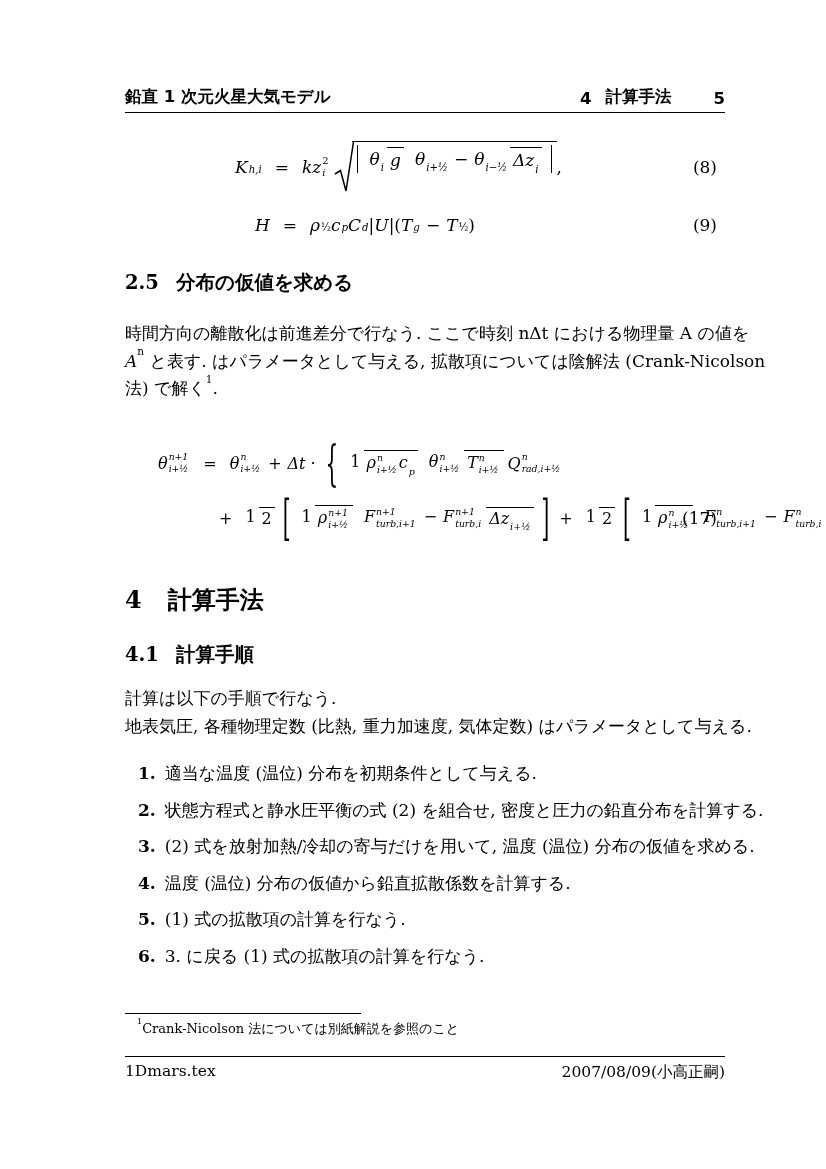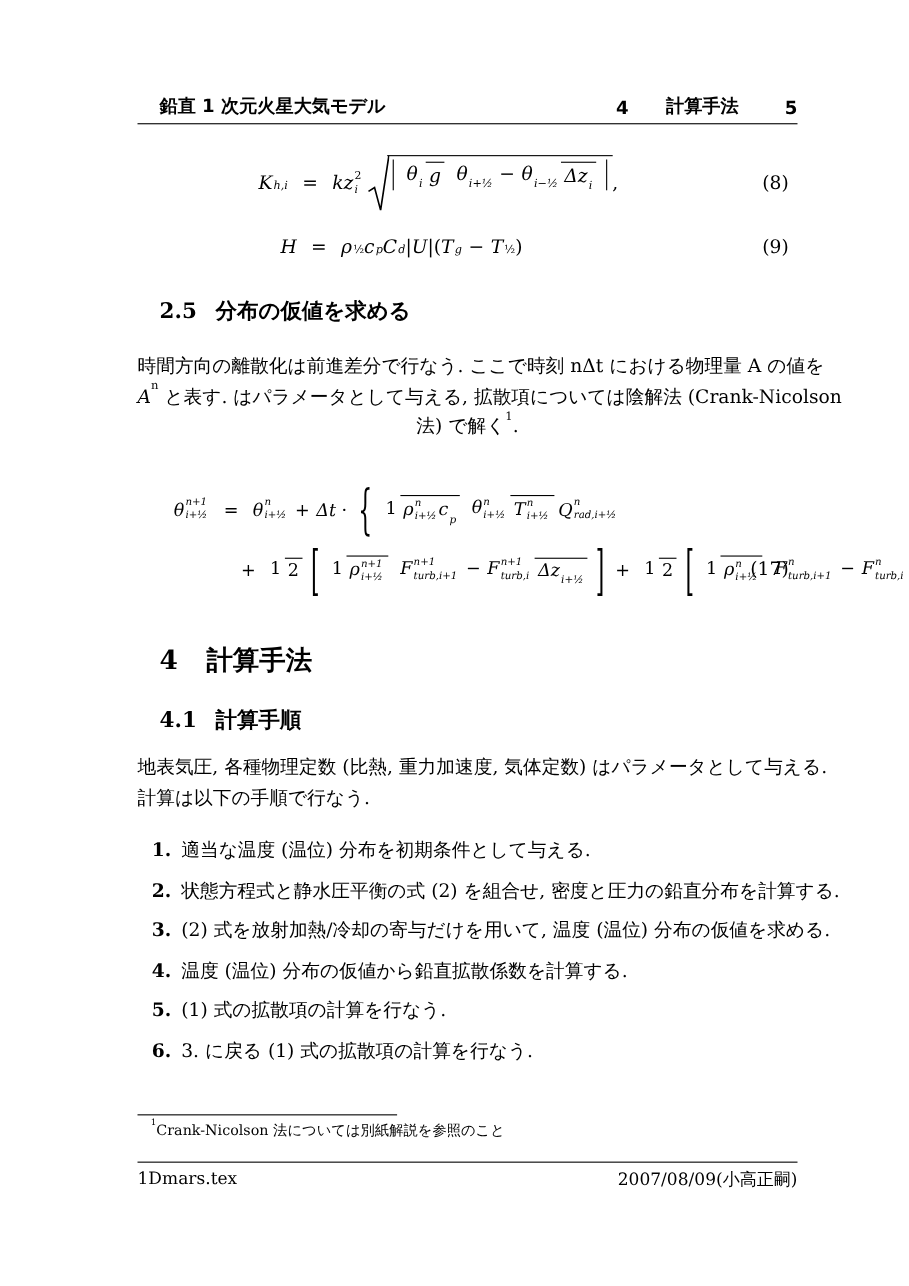--- a/index.html
+++ b/index.html
@@ -1,19 +1,19 @@
 <!DOCTYPE html>
 <html><head>
 <meta charset="utf-8">
 <style>
   html,body{margin:0;padding:0;background:#ffffff;}
   .page{position:relative;width:826px;height:1169px;background:#ffffff;color:#000;overflow:hidden;
         font-family:"DejaVu Serif","Liberation Serif",serif;}
   .blk{position:absolute;left:125px;width:600px;}
-  .hd{font-family:"DejaVu Sans","Liberation Sans",sans-serif;font-weight:bold;margin-left:20px;}
+  .hd{font-family:"DejaVu Sans","Liberation Sans",sans-serif;font-weight:bold;}
   .line{white-space:nowrap;}
 
   
   .hdr{top:84px;height:24px;border-bottom:1.2px solid #000;display:flex;justify-content:space-between;align-items:flex-end;padding-bottom:4px;}
   .hdr .ttl{font-size:16.5px;}
   .hdr .rgt{display:flex;align-items:flex-end;font-size:16.5px;}
   .hdr .secno{margin-right:14px;}
   .hdr .pgno{margin-left:42px;}
 
   
@@ -132,21 +132,21 @@
         <span class="rm">)</span>
     </div>
     <span class="eqn">(9)</span>
   </div>
 
   <div class="blk sec s2 hd" style="top:269px;">
     <span class="no">2.5</span>
     <span>分布の仮値を求める</span>
   </div>
 
-  <div class="blk para" style="top:320px;text-align:center;">
+  <div class="blk para" style="top:320px;">
     <div class="line">時間方向の離散化は前進差分で行なう. ここで時刻 nΔt における物理量 A の値を</div>
     <div class="line"><i>A</i><sup class="s">n</sup><span> と表す. はパラメータとして与える, 拡散項については陰解法 (Crank-Nicolson</span></div>
     <div class="line"><span>法) で解く</span><sup class="s">1</sup><span>.</span></div>
   </div>
 
   <div class="eq" style="top:436px;height:54px;">
     <div class="eqc m16" style="margin-left:33px;">
       <span>θ</span>
         <span class="ss">
           <span class="t">n+1</span>
@@ -246,22 +246,22 @@
     <span class="no">4</span>
     <span>計算手法</span>
   </div>
 
   <div class="blk sec s2 hd" style="top:641px;">
     <span class="no">4.1</span>
     <span>計算手順</span>
   </div>
 
   <div class="blk para" style="top:685px;">
+    <div class="line">計算は以下の手順で行なう.</div>
     <div class="line">地表気圧, 各種物理定数 (比熱, 重力加速度, 気体定数) はパラメータとして与える.</div>
-    <div class="line">計算は以下の手順で行なう.</div>
   </div>
 
   <div class="blk plist" style="top:760px;">
     <div class="li"><span class="no">1.</span><span>適当な温度 (温位) 分布を初期条件として与える.</span></div>
     <div class="li"><span class="no">2.</span><span>状態方程式と静水圧平衡の式 (2) を組合せ, 密度と圧力の鉛直分布を計算する.</span></div>
     <div class="li"><span class="no">3.</span><span>(2) 式を放射加熱/冷却の寄与だけを用いて, 温度 (温位) 分布の仮値を求める.</span></div>
     <div class="li"><span class="no">4.</span><span>温度 (温位) 分布の仮値から鉛直拡散係数を計算する.</span></div>
     <div class="li"><span class="no">5.</span><span>(1) 式の拡散項の計算を行なう.</span></div>
     <div class="li"><span class="no">6.</span><span>3. に戻る (1) 式の拡散項の計算を行なう.</span></div>
   </div>

